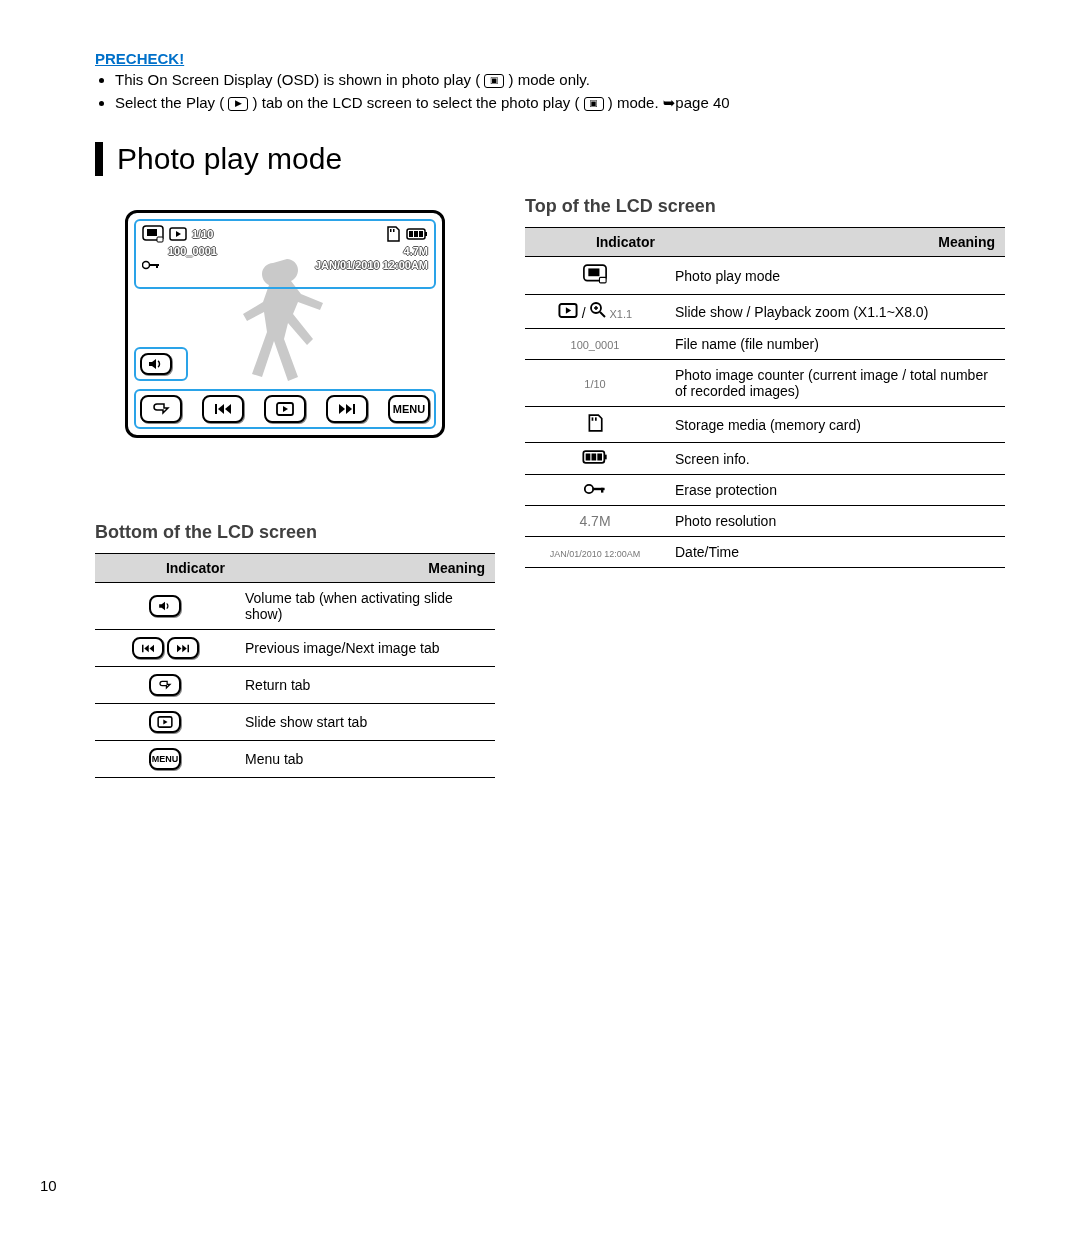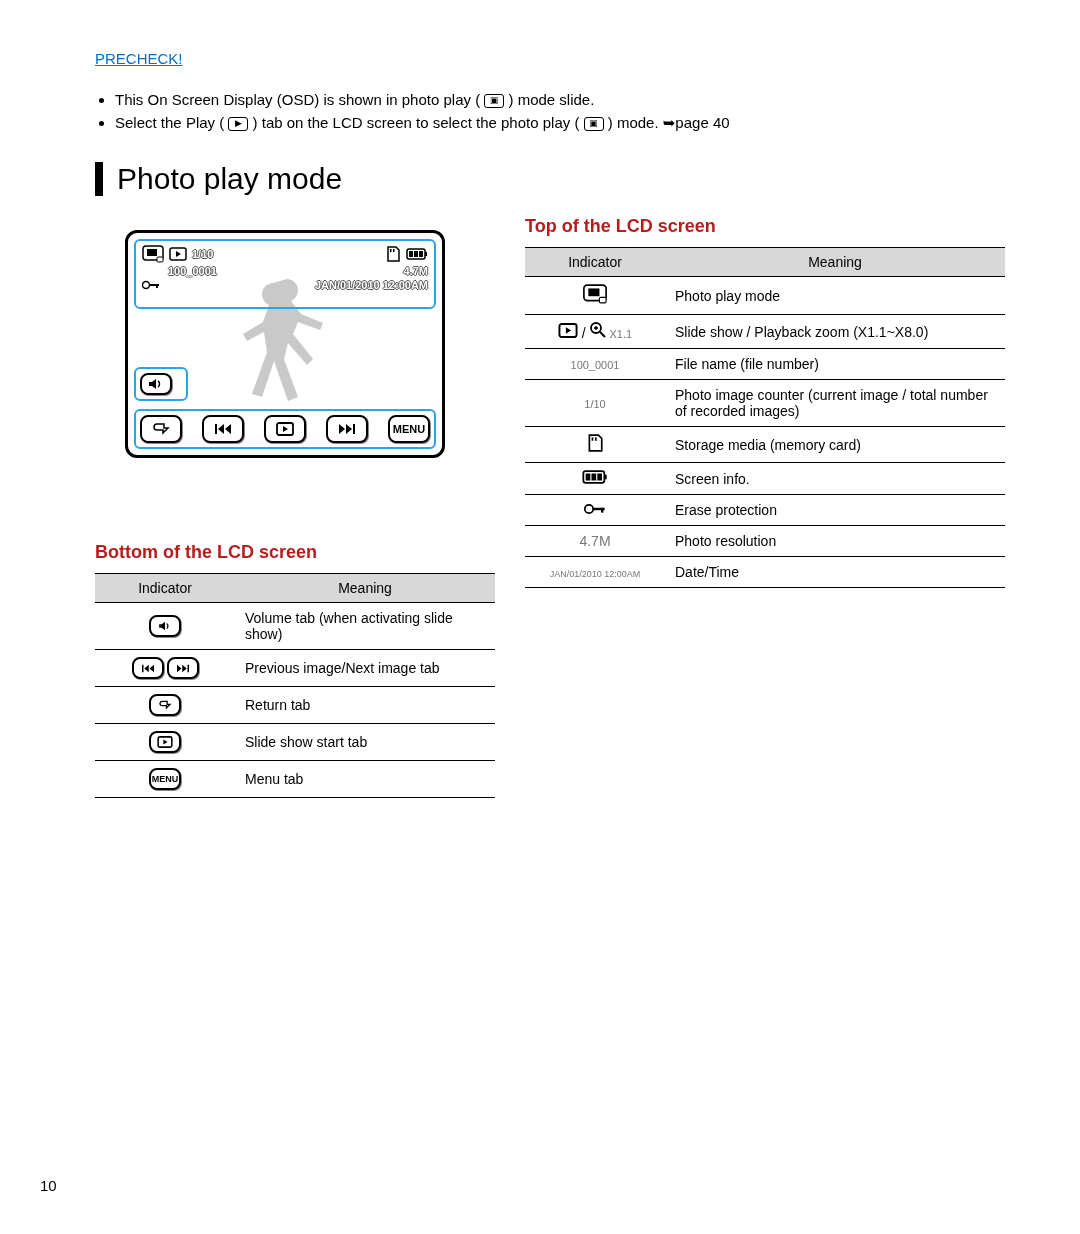--- a/index.html
+++ b/index.html
@@ -20,24 +20,24 @@
   .page-title {
     font-size: 52px;
     font-weight: 300;
     letter-spacing: 0px;
     border-bottom: 2px solid #000;
     padding-bottom: 4px;
     margin: 0 0 30px 0;
   }
   .precheck-label {
     color: #0070c9;
-    font-weight: normal;
+    font-weight: bold;
     font-size: 15px;
     text-decoration: underline;
-    margin-bottom: 22px;
+    margin-bottom: 2px;
   }
   .precheck-list {
     margin: 0 0 28px 0;
     padding-left: 20px;
     font-size: 15px;
     line-height: 1.5;
   }
   .precheck-list li { margin-bottom: 0; }
   .section-heading {
     border-left: 8px solid #000;
@@ -49,21 +49,21 @@
 
   .cols {
     display: flex;
     gap: 30px;
     align-items: flex-start;
   }
   .leftcol { width: 400px; }
   .rightcol { flex: 1; }
 
   .subheading {
-    color: #b91c1c;
+    color: #404040;
     font-weight: bold;
     font-size: 18px;
     margin: 0 0 10px 0;
   }
 
   
   .lcd {
     width: 320px;
     border: 3px solid #000;
     border-radius: 12px;
@@ -131,24 +131,25 @@
   .mini-btn.sm { min-width: 32px; height: 22px; font-size: 11px; }
 
   
   .ind-table {
     width: 100%;
     border-collapse: collapse;
     font-size: 14px;
   }
   .ind-table th {
     background: #d8d8d8;
-    font-weight: normal;
+    font-weight: bold;
     padding: 6px 10px;
     border-top: 1px solid #000;
     border-bottom: 1px solid #000;
+    text-align: right;
   }
   .ind-table th:first-child { width: 140px; }
   .ind-table td {
     padding: 7px 10px;
     border-bottom: 1px solid #000;
     vertical-align: middle;
   }
   .ind-table td:first-child { text-align: center; }
   .ind-text-sm { font-size: 11px; font-weight: normal; color:#777; text-shadow: 0.5px 0.5px 0 #fff; }
 
@@ -175,21 +176,21 @@
 <body>
 
 <div class="page">
 
 
   <div class="precheck-label">PRECHECK!</div>
   <ul class="precheck-list">
     <li>
       <span>This On Screen Display (OSD) is shown in photo play (</span>
       <span class="inline-ic">▣</span>
-      <span>) mode slide.</span>
+      <span>) mode only.</span>
     </li>
     <li>
       <span>Select the Play (</span>
       <span class="inline-ic">▶</span>
       <span>) tab on the LCD screen to select the photo play (</span>
       <span class="inline-ic">▣</span>
       <span>) mode. ➥page 40</span>
     </li>
   </ul>
 

